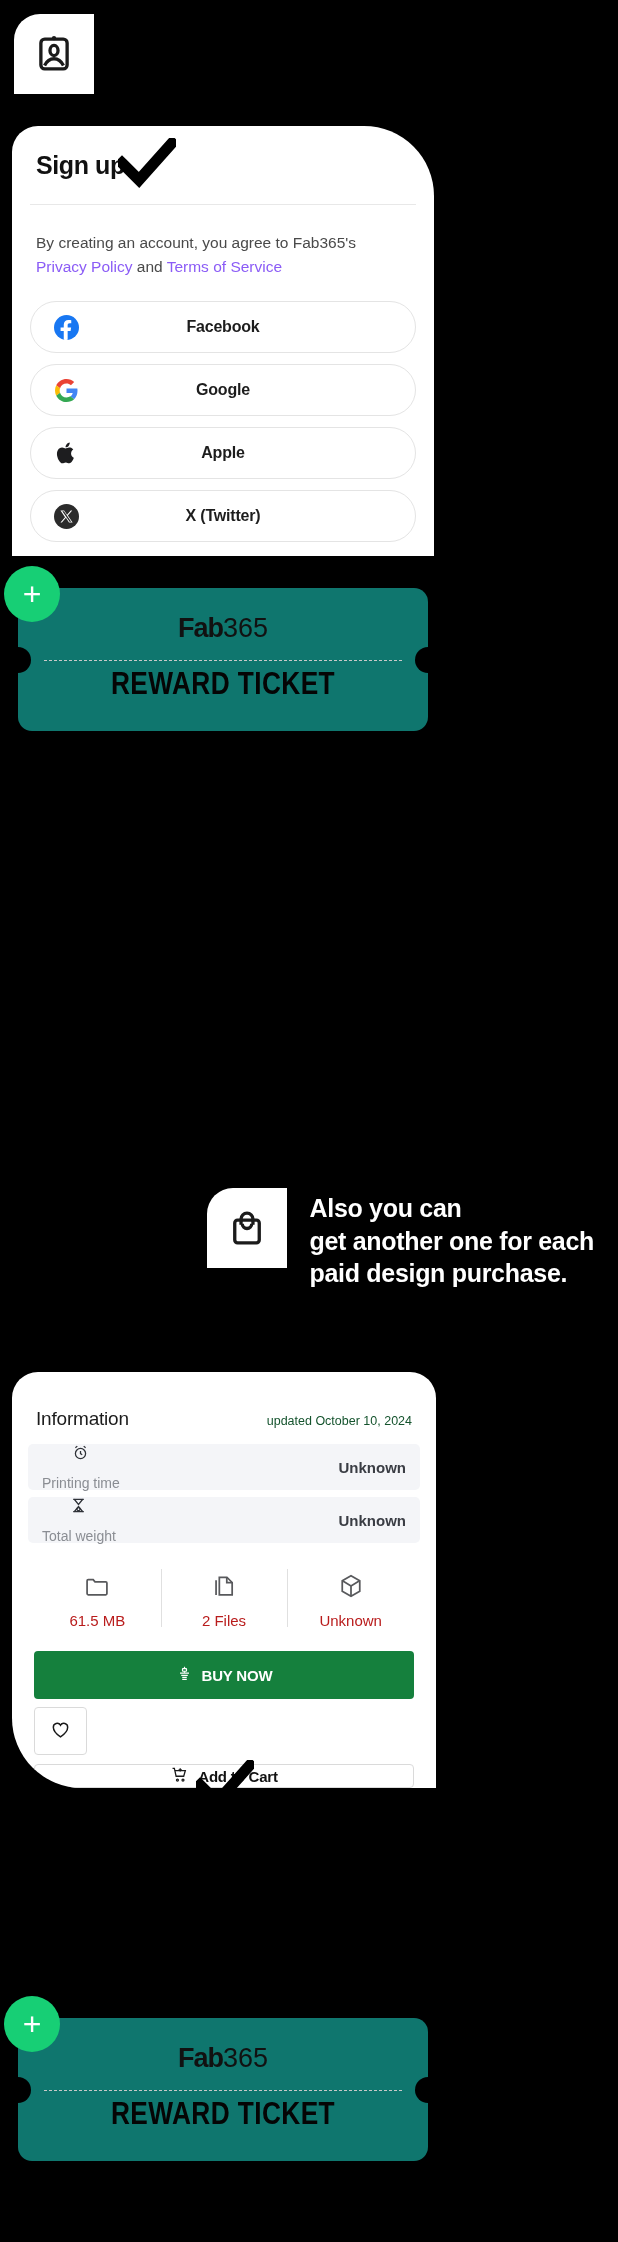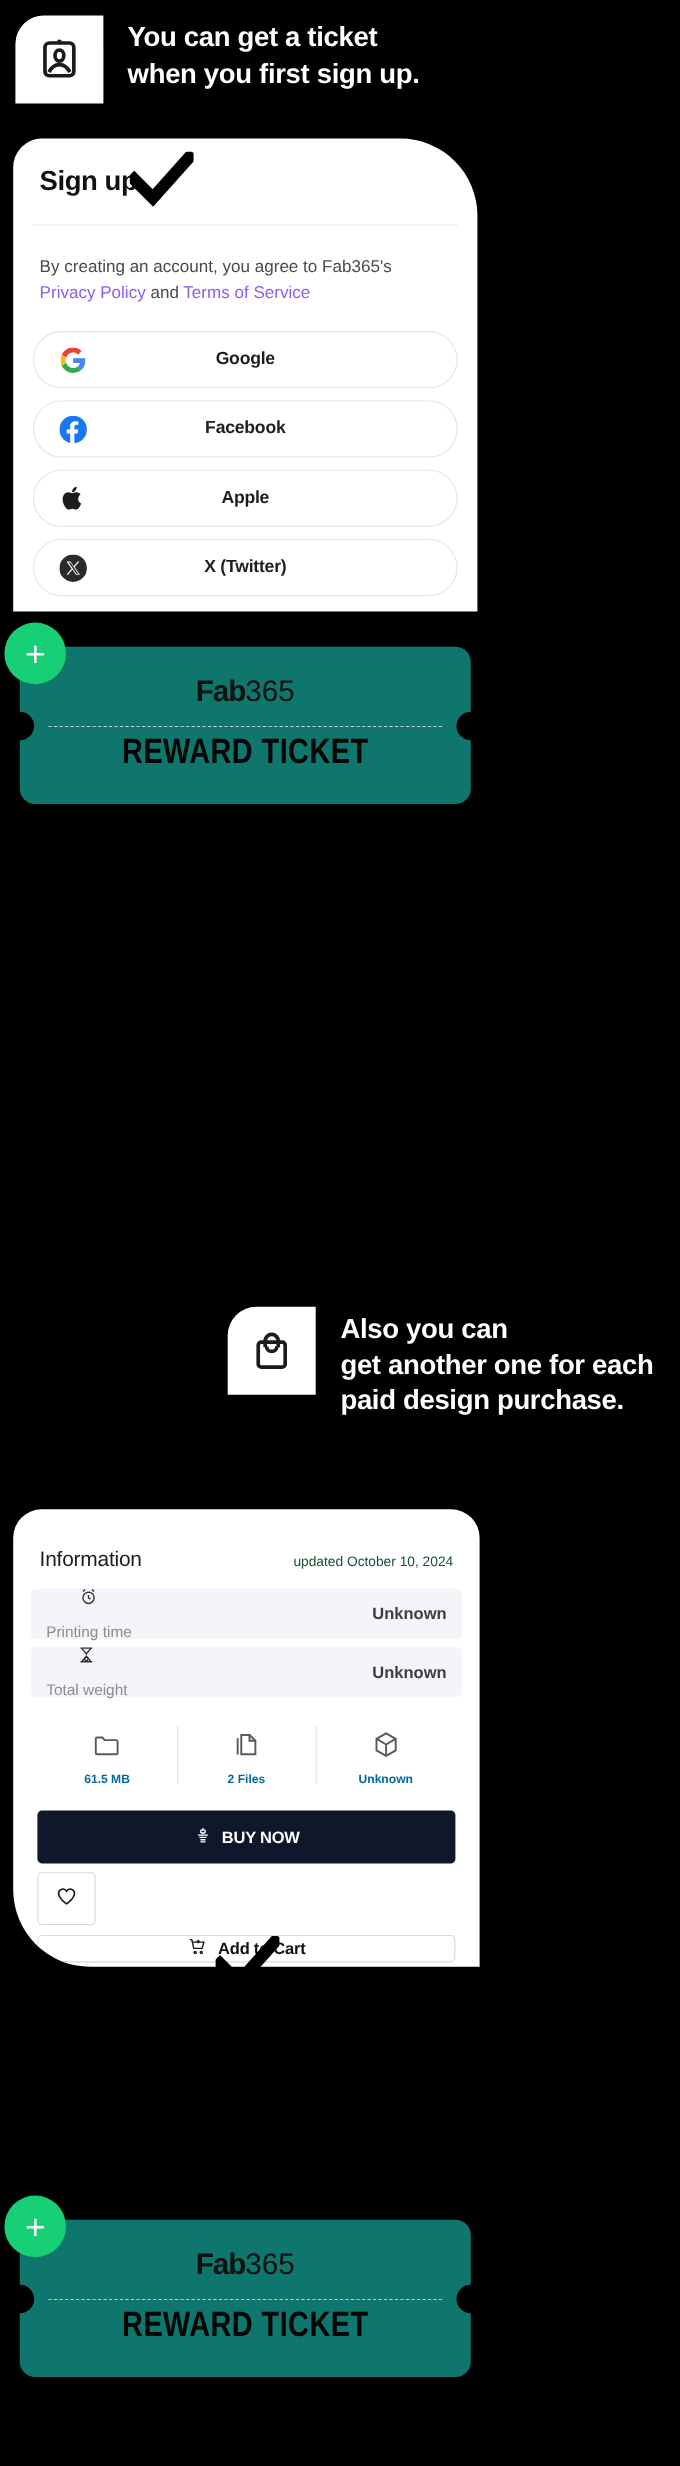--- a/index.html
+++ b/index.html
@@ -202,26 +202,26 @@
     padding:6px 0 4px 0;
     position:relative;
   }
   .stat + .stat::before {
     content:"";
     position:absolute;
     left:0; top:6px; bottom:6px;
     width:1px; background:#e0e0e0;
   }
   .stat-icon { height:34px; display:flex; align-items:center; justify-content:center; }
-  .stat-label { font-size:11px; color:#0369a1; margin-top:9px; font-weight:700; }
+  .stat-label { font-size:15px; color:#b91c1c; margin-top:9px; font-weight:400; }
 
   .buy-btn {
     margin:18px 6px 0 6px;
     height:48px;
-    background:#0f172a;
+    background:#15803d;
     border-radius:4px;
     display:flex;
     align-items:center;
     justify-content:center;
     gap:9px;
     color:#fff;
     font-size:15px;
     font-weight:700;
     letter-spacing:-0.2px;
   }
@@ -257,59 +257,55 @@
 
   <div class="promo" style="position:absolute;left:14px;top:14px;width:580px;">
     <div class="promo-icon-box">
       <svg width="42" height="42" viewBox="0 0 24 24" fill="none" stroke="#1b1b1b" stroke-width="1.9">
         <rect x="4.5" y="3.5" width="15" height="17" rx="2.2"></rect>
         <circle cx="12" cy="2.9" r="1.25" fill="#1b1b1b" stroke="none"></circle>
         <ellipse cx="12" cy="10" rx="2.3" ry="2.9"></ellipse>
         <path d="M6.6 18.6c1.3-2.6 3.3-3.9 5.4-3.9s4.1 1.3 5.4 3.9"></path>
       </svg>
     </div>
-    <div class="promo-text">
-      <div>You can get a ticket</div>
-      <div>when you first sign up.</div>
-    </div>
   </div>
 
   <div class="card" id="signup-card">
 
     <div class="signup-title-row">
       <span class="signup-title">Sign up</span>
     </div>
     <div class="divider"></div>
 
     <div class="agree">
       <span>By creating an account, you agree to Fab365's </span><a href="#">Privacy Policy</a><span> and </span><a href="#">Terms of Service</a>
     </div>
 
     <div class="social-list">
+
+      <div class="social-btn">
+        <span class="logo">
+          <svg width="25" height="25" viewBox="0 0 24 24">
+            <circle cx="12" cy="12" r="12" fill="#1877F2"></circle>
+            <path fill="#fff" d="M15.9 15.47l.53-3.47h-3.33V9.75c0-.95.47-1.88 1.96-1.88h1.51V4.92s-1.37-.23-2.68-.23c-2.73 0-4.52 1.66-4.52 4.65V12H6.32v3.47h3.05v8.39a12.2 12.2 0 003.73 0v-8.39z"></path>
+          </svg>
+        </span>
+        <span class="label">Facebook</span>
+      </div>
 
       <div class="social-btn">
         <span class="logo">
           <svg width="23" height="23" viewBox="0 0 48 48">
             <path fill="#EA4335" d="M24 9.5c3.54 0 6.71 1.22 9.21 3.6l6.85-6.85C35.9 2.38 30.47 0 24 0 14.62 0 6.51 5.38 2.56 13.22l7.98 6.19C12.43 13.72 17.74 9.5 24 9.5z"></path>
             <path fill="#4285F4" d="M46.98 24.55c0-1.57-.15-3.09-.38-4.55H24v9.02h12.94c-.58 2.96-2.26 5.48-4.78 7.18l7.73 6c4.51-4.18 7.09-10.36 7.09-17.65z"></path>
             <path fill="#FBBC05" d="M10.53 28.59c-.48-1.45-.76-2.99-.76-4.59s.27-3.14.76-4.59l-7.98-6.19C.92 16.46 0 20.12 0 24c0 3.88.92 7.54 2.56 10.78l7.97-6.19z"></path>
             <path fill="#34A853" d="M24 48c6.48 0 11.93-2.13 15.89-5.81l-7.73-6c-2.15 1.45-4.92 2.3-8.16 2.3-6.26 0-11.57-4.22-13.47-9.91l-7.98 6.19C6.51 42.62 14.62 48 24 48z"></path>
           </svg>
         </span>
         <span class="label">Google</span>
-      </div>
-
-      <div class="social-btn">
-        <span class="logo">
-          <svg width="25" height="25" viewBox="0 0 24 24">
-            <circle cx="12" cy="12" r="12" fill="#1877F2"></circle>
-            <path fill="#fff" d="M15.9 15.47l.53-3.47h-3.33V9.75c0-.95.47-1.88 1.96-1.88h1.51V4.92s-1.37-.23-2.68-.23c-2.73 0-4.52 1.66-4.52 4.65V12H6.32v3.47h3.05v8.39a12.2 12.2 0 003.73 0v-8.39z"></path>
-          </svg>
-        </span>
-        <span class="label">Facebook</span>
       </div>
 
       <div class="social-btn">
         <span class="logo">
           <svg width="24" height="24" viewBox="0 0 24 24" fill="#1d1d1f">
             <path d="M17.05 12.54c-.03-2.62 2.14-3.88 2.24-3.94-1.22-1.79-3.12-2.03-3.79-2.06-1.61-.16-3.15.95-3.97.95-.82 0-2.08-.93-3.42-.9-1.76.02-3.38 1.02-4.29 2.6-1.83 3.17-.47 7.87 1.31 10.44.87 1.26 1.91 2.68 3.27 2.63 1.31-.05 1.81-.85 3.4-.85s2.04.85 3.43.82c1.42-.02 2.31-1.29 3.18-2.55 1-1.46 1.41-2.88 1.43-2.95-.03-.01-2.75-1.06-2.79-4.19z"></path>
             <path d="M14.63 4.9c.72-.88 1.21-2.09 1.08-3.3-1.04.04-2.3.69-3.05 1.56-.67.77-1.25 2.01-1.09 3.19 1.16.09 2.34-.59 3.06-1.45z"></path>
           </svg>
         </span>
         <span class="label">Apple</span>

